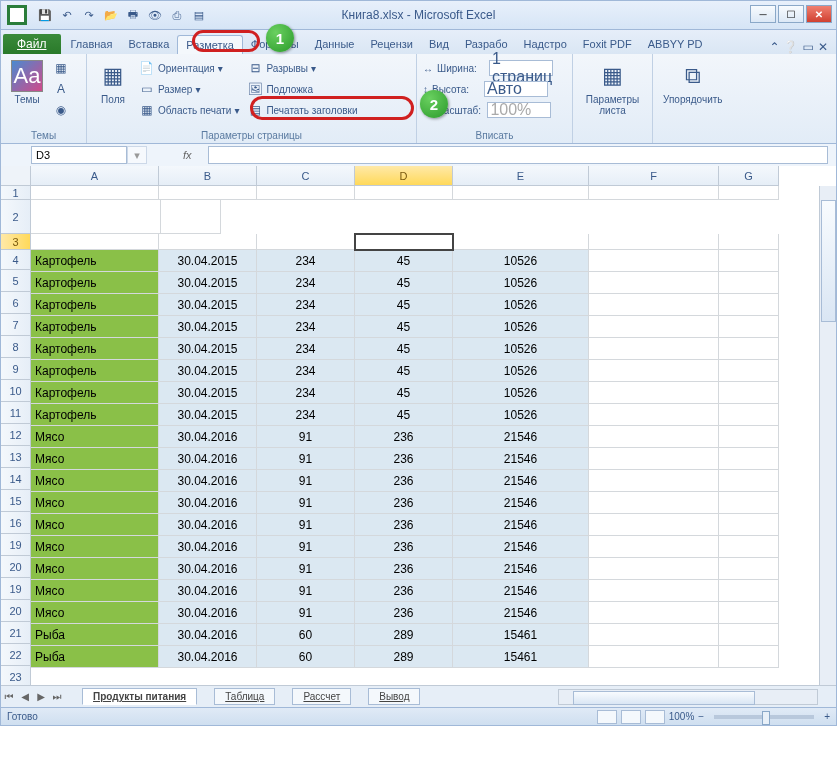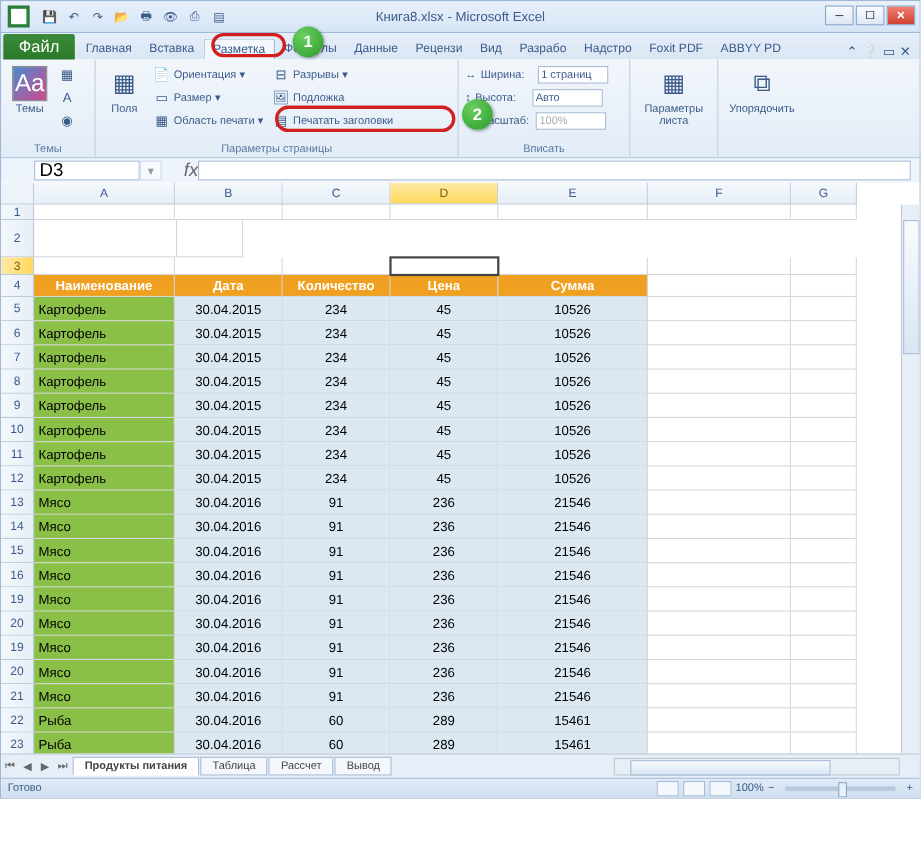--- a/index.html
+++ b/index.html
@@ -11,49 +11,49 @@
 .sysmenu::after { content: ""; position: absolute; left: 3px; top: 3px; width: 14px; height: 14px; background: #fff; }
 .qat { display: flex; gap: 2px; margin-left: 8px; }
 .qat-btn { width: 20px; height: 20px; display: flex; align-items: center; justify-content: center; font-size: 11px; color: #3a5a8a; }
 .title-text { position: absolute; left: 50%; transform: translateX(-50%); font-size: 12px; color: #3a5a8a; }
 .winbtns { position: absolute; right: 4px; top: 4px; display: flex; gap: 2px; }
 .winbtn { width: 26px; height: 18px; border: 1px solid #8aa8c8; background: linear-gradient(#f8fbfe,#dce8f6); display: flex; align-items: center; justify-content: center; font-size: 10px; font-family: Arial; }
 .winbtn.close { background: linear-gradient(#f08070,#d04030); color: #fff; font-weight: bold; }
 
 
 .tabs { height: 24px; background: linear-gradient(#e6eef9,#dae6f4); border-left: 1px solid #a0b8d8; border-right: 1px solid #a0b8d8; display: flex; align-items: flex-end; padding-left: 2px; }
-.file-tab { background: linear-gradient(#3a8a3a,#2a7a2a); color: #fff; padding: 3px 14px; font-size: 15px; border-radius: 2px 2px 0 0; margin-right: 2px; }
+.file-tab { background: linear-gradient(#3a8a3a,#2a7a2a); color: #fff; padding: 3px 14px; font-size: 12px; border-radius: 2px 2px 0 0; margin-right: 2px; text-decoration: underline; }
 .tab { padding: 3px 8px; font-size: 11px; color: #3a5a8a; cursor: pointer; }
 .tab.active { background: #f4f8fc; border: 1px solid #a0b8d8; border-bottom: none; border-radius: 3px 3px 0 0; }
 .help-icons { margin-left: auto; display: flex; gap: 4px; padding-right: 8px; }
 .help-icons span { font-size: 12px; color: #3a5a8a; }
 
 
 .ribbon { height: 90px; background: linear-gradient(#f2f6fb,#e2ecf7); border: 1px solid #a0b8d8; border-top: none; display: flex; }
 .rgroup { border-right: 1px solid #c0d0e4; padding: 4px 6px 2px 6px; display: flex; flex-direction: column; position: relative; }
 .rgroup-label { position: absolute; bottom: 2px; left: 0; right: 0; text-align: center; font-size: 10px; color: #5a7aa0; }
 .rgroup-body { flex: 1; display: flex; gap: 4px; }
 .big-btn { display: flex; flex-direction: column; align-items: center; justify-content: flex-start; padding: 2px 4px; font-size: 10px; color: #3a5a8a; text-align: center; gap: 2px; }
 .big-icon { width: 32px; height: 32px; display: flex; align-items: center; justify-content: center; font-size: 22px; }
 .small-btn { display: flex; align-items: center; gap: 3px; font-size: 10px; color: #3a5a8a; padding: 1px 2px; height: 20px; }
 .small-icon { width: 16px; height: 16px; display: flex; align-items: center; justify-content: center; font-size: 12px; }
 .stack { display: flex; flex-direction: column; gap: 1px; }
 .scale-row { display: flex; align-items: center; gap: 4px; font-size: 10px; color: #3a5a8a; height: 20px; }
 .scale-row label { width: 48px; }
-.scale-input { width: 64px; height: 16px; border: 1px solid #a8bcd6; background: #fff; font-size: 10px; padding: 0 2px; display: flex; align-items: center; }
+.scale-input { width: 64px; height: 16px; border: 1px solid #a8bcd6; background: #fff; font-size: 16px; padding: 0 2px; display: flex; align-items: center; }
 
 
 .callout-ring { position: absolute; border: 3px solid #d02020; border-radius: 14px; pointer-events: none; }
 .callout-num { position: absolute; width: 28px; height: 28px; border-radius: 50%; background: radial-gradient(circle at 35% 30%, #6ad060, #2a9a2a); color: #fff; font-weight: bold; display: flex; align-items: center; justify-content: center; font-size: 15px; box-shadow: 1px 1px 3px rgba(0,0,0,.4); pointer-events: none; }
 
 
 .fbar { height: 22px; border-left: 1px solid #a0b8d8; border-right: 1px solid #a0b8d8; display: flex; align-items: center; background: #eef4fb; gap: 0; }
-.namebox { width: 96px; height: 18px; border: 1px solid #a8bcd6; background: #fff; margin-left: 30px; font-size: 17px; padding: 0 4px; display: flex; align-items: center; }
+.namebox { width: 96px; height: 18px; border: 1px solid #a8bcd6; background: #fff; margin-left: 30px; font-size: 11px; padding: 0 4px; display: flex; align-items: center; }
 .fb-btn { width: 20px; height: 18px; display: flex; align-items: center; justify-content: center; font-size: 11px; color: #999; border: 1px solid #ccd8e8; background: #f6f9fd; }
-.fxlabel { font-style: italic; font-size: 17px; color: #666; margin: 0 0; }
+.fxlabel { font-style: italic; font-size: 11px; color: #666; margin: 0 16px; }
 .finput { flex: 1; height: 18px; border: 1px solid #a8bcd6; background: #fff; margin-right: 8px; }
 
 
 .gridwrap { border: 1px solid #a0b8d8; border-top: none; height: 560px; overflow: hidden; position: relative; background: #fff; }
 .corner { width: 30px; height: 20px; border-right: 1px solid #c0cad6; border-bottom: 1px solid #c0cad6; background: #eef3f9; position: absolute; left: 0; top: 0; }
 .colheads { position: absolute; left: 30px; top: 0; height: 20px; display: flex; }
 .colhead { border-right: 1px solid #c0cad6; border-bottom: 1px solid #c0cad6; background: linear-gradient(#f4f8fc,#e6eef7); font-size: 11px; color: #3a5a8a; display: flex; align-items: center; justify-content: center; }
 .colhead.sel { background: linear-gradient(#ffe9a8,#ffd95a); color: #7a5a10; }
 .rowheads { position: absolute; left: 0; top: 20px; width: 30px; }
 .rowhead { border-right: 1px solid #c0cad6; border-bottom: 1px solid #c0cad6; background: linear-gradient(90deg,#f4f8fc,#e6eef7); font-size: 11px; color: #3a5a8a; display: flex; align-items: center; justify-content: center; }
@@ -63,21 +63,21 @@
 .cell { border-right: 1px solid #d4d8dc; border-bottom: 1px solid #d4d8dc; font-size: 12px; display: flex; align-items: center; padding: 0 4px; overflow: hidden; white-space: nowrap; }
 .title-row .cell:first-child { font-family: "Comic Sans MS", cursive; font-style: italic; font-weight: bold; font-size: 17px; justify-content: center; }
 .header-cell { background: #f0a020; color: #fff; font-weight: bold; justify-content: center; }
 .name-cell { background: #8ac048; }
 .data-cell { background: #dbe8f2; justify-content: center; }
 .sel-cell { outline: 2px solid #444; outline-offset: -1px; background: #fff !important; z-index: 5; position: relative; }
 
 
 .sheettabs { position: absolute; left: 0; right: 0; bottom: 18px; height: 22px; background: #e6eef7; border-top: 1px solid #c0cad6; display: flex; align-items: center; font-size: 10px; }
 .stab-nav { width: 16px; text-align: center; color: #666; }
-.sheet-tab { padding: 2px 10px; border: 1px solid #a8bcd6; background: #f4f8fc; margin-left: 1px; color: #444; }
+.sheet-tab { padding: 2px 10px; border: 1px solid #a8bcd6; background: #f4f8fc; margin-left: 17px; color: #444; text-decoration: underline; }
 .sheet-tab.active { background: #fff; border-bottom-color: #fff; font-weight: bold; }
 .hscroll { margin-left: auto; width: 260px; height: 16px; background: #e8eef6; border: 1px solid #c0cad6; position: relative; margin-right: 18px; }
 .hscroll::before { content: ""; position: absolute; left: 14px; top: 1px; width: 180px; height: 12px; background: linear-gradient(#f8fbfe,#dae6f4); border: 1px solid #a8bcd6; }
 
 
 .statusbar { position: absolute; left: 0; right: 0; bottom: 0; height: 18px; background: linear-gradient(#e0eaf6,#cfdff0); border-top: 1px solid #a0b8d8; display: flex; align-items: center; font-size: 10px; color: #3a5a8a; padding: 0 6px; }
 .status-right { margin-left: auto; display: flex; align-items: center; gap: 4px; }
 .viewbtn { width: 20px; height: 14px; border: 1px solid #a8bcd6; background: #f4f8fc; }
 .zoomslider { width: 100px; height: 4px; background: #b8c8dc; position: relative; margin: 0 6px; }
 .zoomslider::after { content: ""; position: absolute; left: 48px; top: -4px; width: 6px; height: 12px; background: #e8f0f8; border: 1px solid #8aa8c8; }
@@ -287,29 +287,20 @@
       <div class="row">
         <div class="cell " style="width: 128px; height: 16px;"></div>
         <div class="cell " style="width: 98px; height: 16px;"></div>
         <div class="cell " style="width: 98px; height: 16px;"></div>
         <div class="cell sel-cell" style="width: 98px; height: 16px;"></div>
         <div class="cell " style="width: 136px; height: 16px;"></div>
         <div class="cell " style="width: 130px; height: 16px;"></div>
         <div class="cell " style="width: 60px; height: 16px;"></div>
       </div>
       <div class="row">
-        <div class="cell header-cell" style="width: 128px; height: 20px;">Наименование</div>
-        <div class="cell header-cell" style="width: 98px; height: 20px;">Дата</div>
-        <div class="cell header-cell" style="width: 98px; height: 20px;">Количество</div>
-        <div class="cell header-cell" style="width: 98px; height: 20px;">Цена</div>
-        <div class="cell header-cell" style="width: 136px; height: 20px;">Сумма</div>
-        <div class="cell " style="width: 130px; height: 20px;"></div>
-        <div class="cell " style="width: 60px; height: 20px;"></div>
-      </div>
-      <div class="row">
         <div class="cell name-cell" style="width: 128px; height: 22px;">Картофель</div>
         <div class="cell data-cell" style="width: 98px; height: 22px;">30.04.2015</div>
         <div class="cell data-cell" style="width: 98px; height: 22px;">234</div>
         <div class="cell data-cell" style="width: 98px; height: 22px;">45</div>
         <div class="cell data-cell" style="width: 136px; height: 22px;">10526</div>
         <div class="cell " style="width: 130px; height: 22px;"></div>
         <div class="cell " style="width: 60px; height: 22px;"></div>
       </div>
       <div class="row">
         <div class="cell name-cell" style="width: 128px; height: 22px;">Картофель</div>

